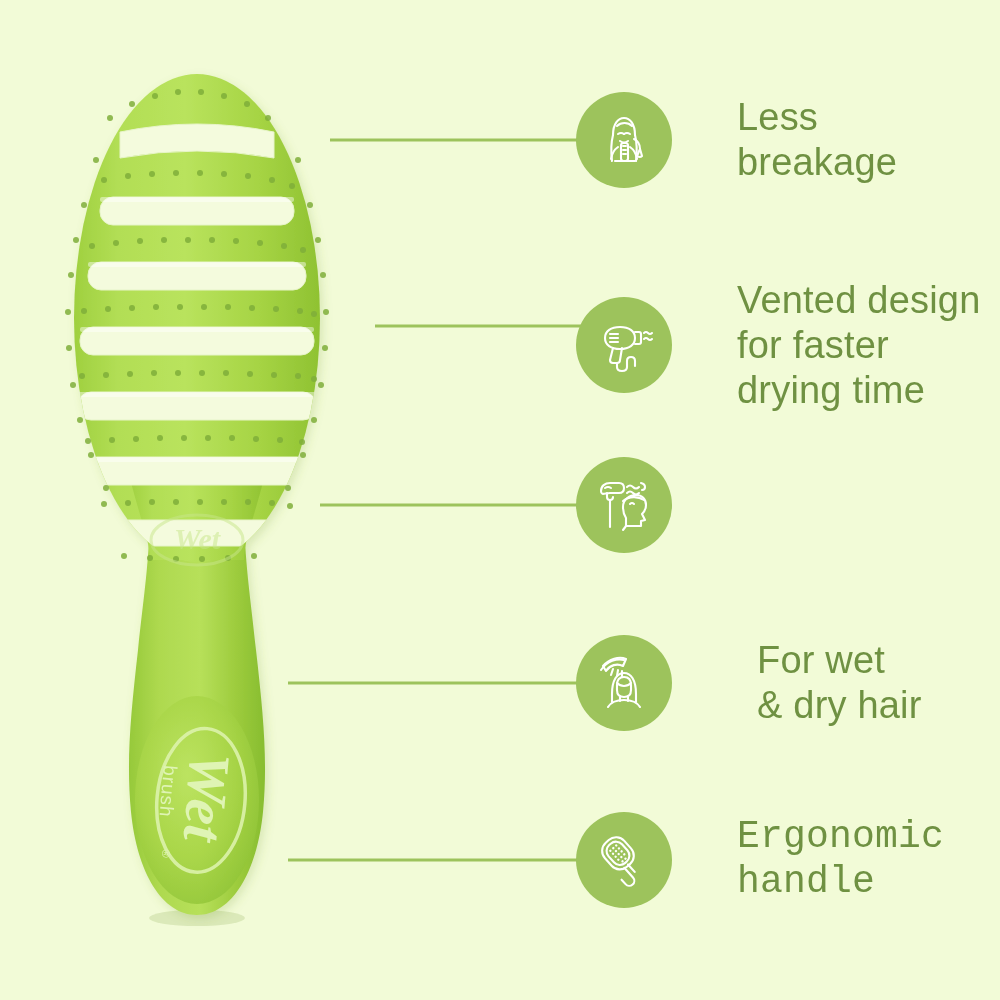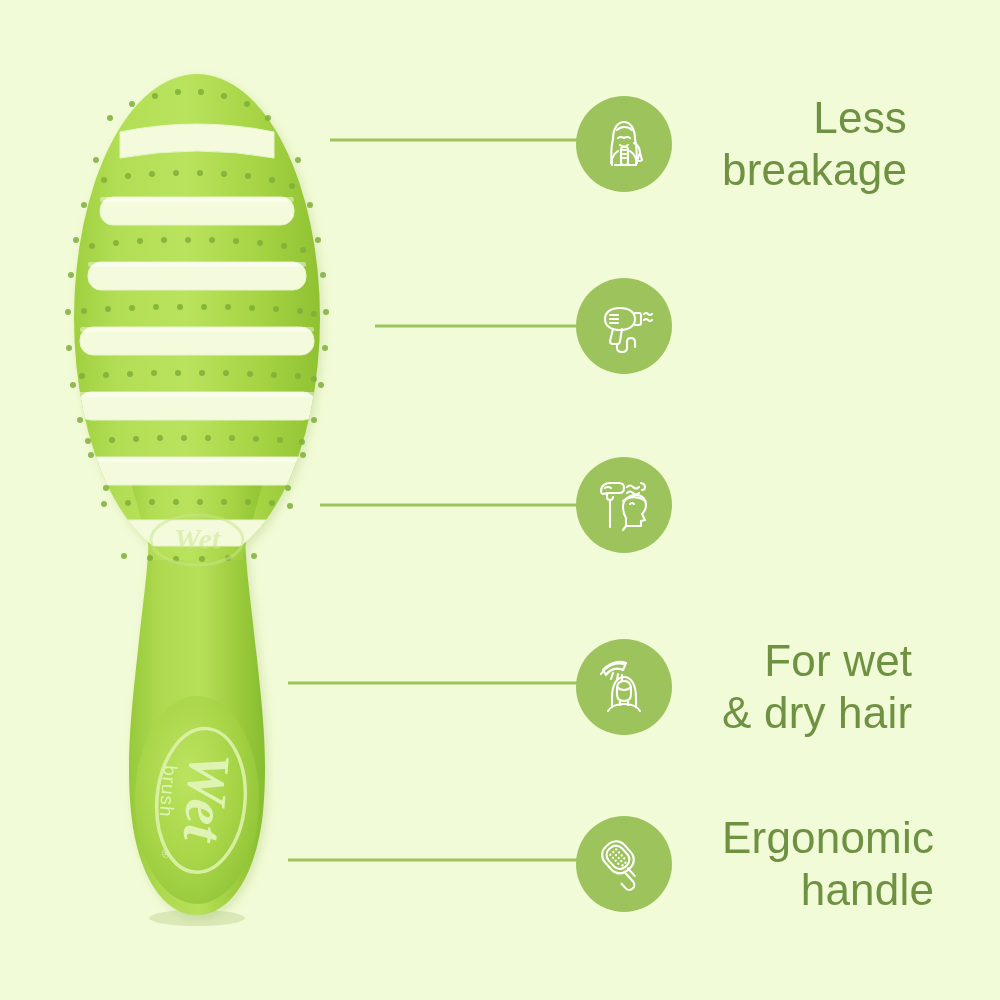--- a/index.html
+++ b/index.html
@@ -44,28 +44,27 @@
     background: #9dc35c;
     flex: 0 0 96px;
     display: flex;
     align-items: center;
     justify-content: center;
   }
   .feature-icon-circle svg {
     display: block;
   }
   .feature-label {
-    margin-left: 50px;
+    margin-left: 65px;
     color: #6f9142;
-    font-size: 44px;
+    font-size: 38px;
     line-height: 1.18;
     letter-spacing: 0.2px;
     white-space: pre-line;
     font-weight: 400;
-    text-align: right;
   }
 </style>
 </head>
 <body>
 
 <div id="stage">
 
   <svg id="product-svg" width="1000" height="1000" viewBox="0 0 1000 1000" aria-hidden="true">
     <defs>
       <linearGradient id="headGrad" x1="0" y1="0" x2="1" y2="0">
@@ -311,59 +310,62 @@
         <svg width="62" height="62" viewBox="0 0 62 62" fill="none" stroke="#ffffff" stroke-width="2.1" stroke-linecap="round" stroke-linejoin="round">
           <path d="M12 24 C12 17, 18 13, 27 13 C36 13, 42 17, 42 24 C42 31, 36 35, 27 35 C18 35, 12 31, 12 24 Z"></path>
           <path d="M42 18 h4 a2 2 0 0 1 2 2 v8 a2 2 0 0 1 -2 2 h-4"></path>
           <path d="M17 20 h8 M17 24 h8 M17 28 h8"></path>
           <path d="M20 34 L17 46 a3 3 0 0 0 3 3 h4 a3 3 0 0 0 3 -3 L29 34"></path>
           <path d="M24 49 v4 q0 4 5 4 q5 0 5 -4 v-6 q0 -4 4 -4 q4 0 4 4 v5"></path>
           <path d="M51 19 q2 -2 4 0 q2 2 4 0"></path>
           <path d="M51 25 q2 -2 4 0 q2 2 4 0"></path>
         </svg>
       </div>
+      <div class="feature-label">Vented design
+for faster
+drying time</div>
     </div>
 
     <div class="feature-row" style="top:457px;">
       <div class="feature-icon-circle">
         <svg width="62" height="62" viewBox="0 0 62 62" fill="none" stroke="#ffffff" stroke-width="2.1" stroke-linecap="round" stroke-linejoin="round">
           <path d="M8 17 C8 12, 12 9, 17 9 L26 9 C29 9, 31 11, 31 14 C31 17, 29 19, 26 19 L17 19 C12 19, 8 22, 8 17 Z"></path>
           <path d="M12 14 q3 -2 6 0"></path>
           <path d="M14 19 L14 23 q0 3 3 3 q3 0 3 -3"></path>
           <path d="M17 26 L17 53"></path>
           <path d="M34 13 q3 -3 6 0 q3 3 6 0"></path>
           <path d="M34 19 q3 -3 6 0 q3 3 6 0"></path>
           <path d="M48 9 q4 1 4 4 q0 3 -3 3"></path>
           <path d="M30 33 C30 25, 37 21, 43 21 C49 21, 53 25, 53 31 C53 35, 51 38, 49 40 L52 46 L48 47 L48 52 L33 52 L33 44 C31 41, 30 37, 30 33 Z"></path>
           <path d="M37 30 q2 -2 4 0"></path>
           <path d="M30 27 C36 22, 45 22, 51 26"></path>
           <path d="M33 52 L30 56"></path>
         </svg>
       </div>
     </div>
 
-    <div class="feature-row" style="top:635px;">
+    <div class="feature-row" style="top:635px;gap:20px;">
       <div class="feature-icon-circle">
         <svg width="62" height="62" viewBox="0 0 62 62" fill="none" stroke="#ffffff" stroke-width="2.1" stroke-linecap="round" stroke-linejoin="round">
           <path d="M8 18 C14 9, 24 6, 31 8"></path>
           <path d="M10 14 C16 7, 26 4, 33 7 L30 14 C24 11, 17 13, 13 19 Z"></path>
           <path d="M20 17 L18 23 M25 18 L24 24 M29 19 L29 25"></path>
           <path d="M19 42 C19 28, 24 21, 31 21 C38 21, 43 28, 43 42"></path>
           <path d="M19 42 L19 50 M43 42 L43 50"></path>
           <path d="M24 33 C24 27, 27 25, 31 25 C35 25, 38 27, 38 33 L38 38 C38 43, 35 45, 31 45 C27 45, 24 43, 24 38 Z"></path>
           <path d="M24 31 C28 35, 34 35, 38 31"></path>
           <path d="M27 45 L27 49 M35 45 L35 49"></path>
           <path d="M15 55 C18 50, 24 48, 31 48 C38 48, 44 50, 47 55"></path>
         </svg>
       </div>
       <div class="feature-label">For wet
 &amp; dry hair</div>
     </div>
 
-    <div class="feature-row" style="top:812px;">
+    <div class="feature-row" style="top:812px;font-family:Liberation Mono, monospace;">
       <div class="feature-icon-circle">
         <svg width="62" height="62" viewBox="0 0 62 62" fill="none" stroke="#ffffff" stroke-width="2.1" stroke-linecap="round" stroke-linejoin="round">
           <g transform="rotate(-42 31 31)">
             <rect x="18" y="6" width="26" height="32" rx="11"></rect>
             <rect x="22" y="10" width="18" height="24" rx="8"></rect>
             <path d="M26 37 L26 50 a5 5 0 0 1 -10 0 L16 44"></path>
             <path d="M31 37 L31 47"></path>
             <g fill="#ffffff" stroke="none">
               <circle cx="27" cy="15" r="1.2"></circle>
                 <circle cx="31" cy="15" r="1.2"></circle>

